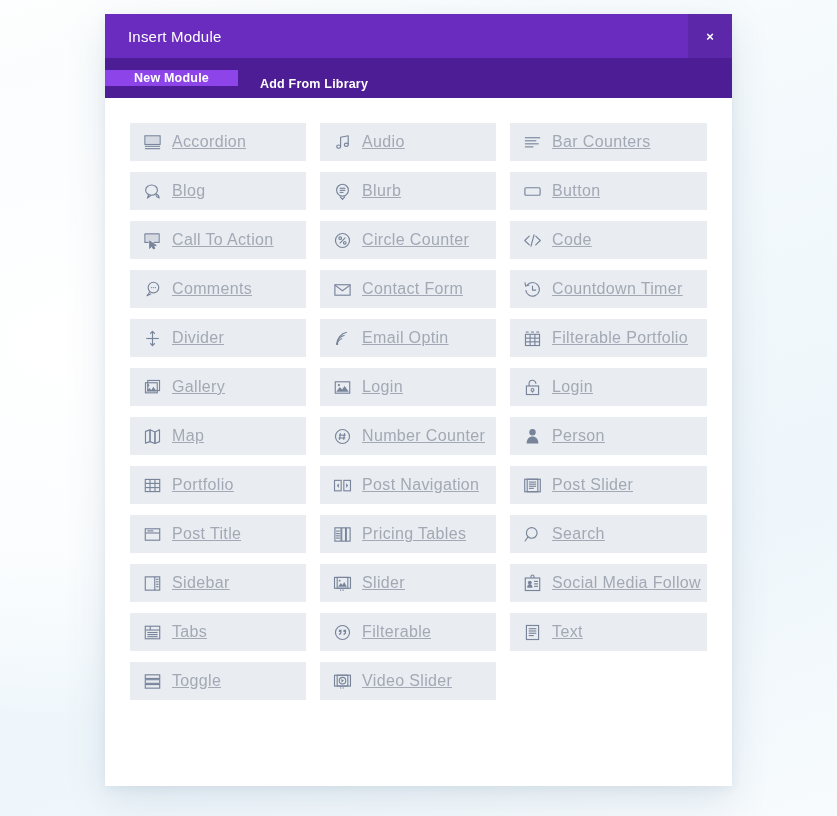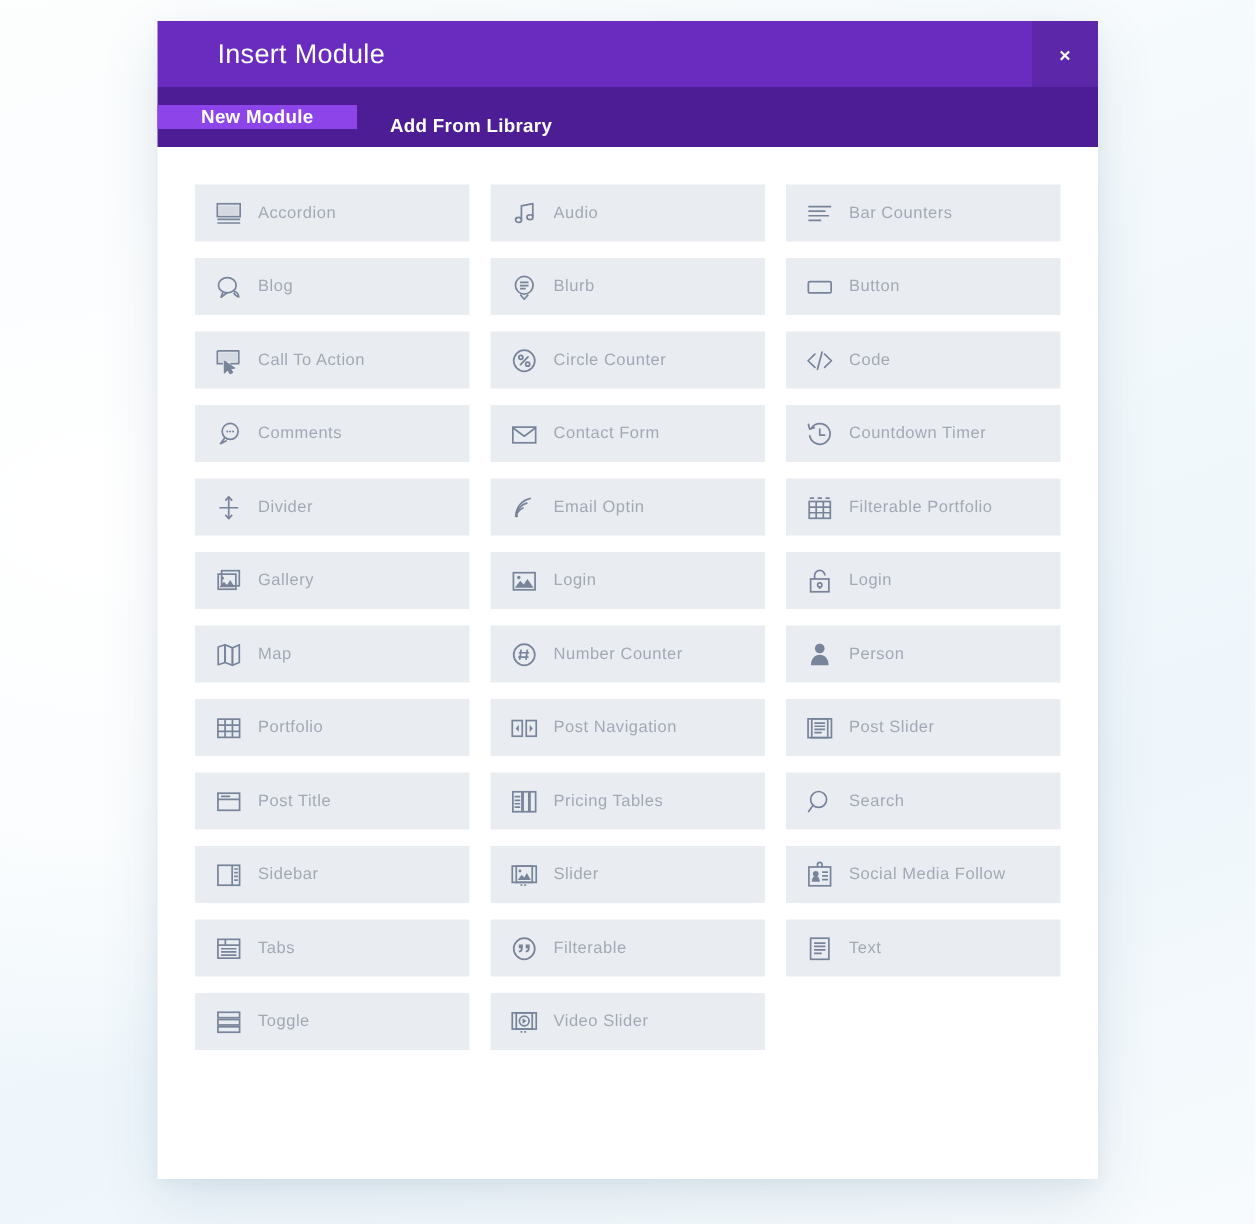--- a/index.html
+++ b/index.html
@@ -29,24 +29,24 @@
   
   .modal-header {
     position: relative;
     height: 44px;
     background: #6a2cbe;
     display: flex;
     align-items: center;
   }
   .modal-title {
     color: #ffffff;
-    font-size: 18px;
+    font-size: 15px;
     font-weight: 400;
     letter-spacing: .2px;
-    padding-left: 40px;
+    padding-left: 23px;
   }
   .close-button {
     position: absolute;
     right: 0; top: 0;
     width: 44px; height: 44px;
     background: #5d27aa;
     display: flex;
     align-items: center;
     justify-content: center;
     cursor: pointer;
@@ -110,25 +110,26 @@
     width: 22px; height: 22px;
     flex: 0 0 22px;
     margin-right: 9px;
     display: flex;
     align-items: center;
     justify-content: center;
     color: #78849a;
   }
   .module-icon svg { display: block; }
   .module-label {
-    font-size: 11px;
+    font-size: 16px;
     color: #a2a9b4;
     letter-spacing: .35px;
     white-space: nowrap;
     overflow: hidden;
+    text-decoration: underline;
   }
 </style>
 </head>
 <body>
 
 <div id="app">
   <div class="modal">
 
     <div class="modal-header">
       <div class="modal-title">Insert Module</div>

